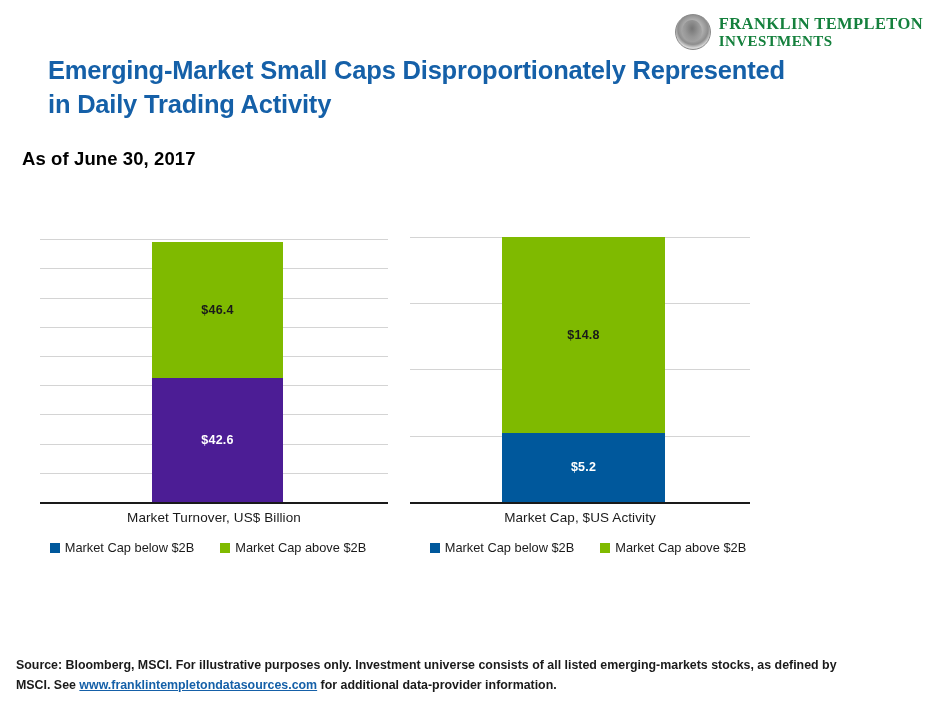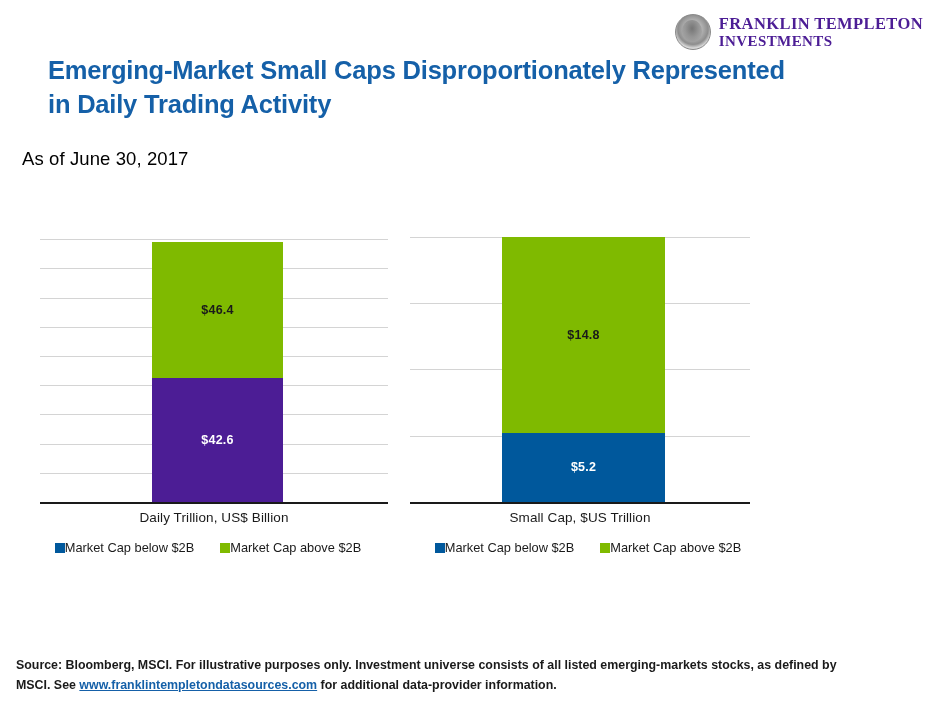--- a/index.html
+++ b/index.html
@@ -38,21 +38,21 @@
     content: "";
     position: absolute;
     left: 6px; top: 5px;
     width: 20px; height: 22px;
     border-radius: 50% 50% 45% 45%;
     background: radial-gradient(ellipse at 50% 38%, #6f6f6f 0%, #8f8f8f 45%, #b4b4b4 100%);
     opacity: .85;
   }
   #logo .wordmark {
     line-height: 1.08;
-    color: #4c1d95;
+    color: #15803d;
     font-family: "Liberation Serif", serif;
     font-weight: 700;
     letter-spacing: .4px;
   }
   #logo .wm1 { font-size: 16.5px; display:block; }
   #logo .wm2 { font-size: 15px; display:block; }
 
   
   #title {
     position: absolute;
@@ -65,21 +65,21 @@
     line-height: 1.32;
     letter-spacing: -0.2px;
     margin-left: 36px;
   }
   #subtitle {
     position: absolute;
     left: 22px;
     top: 148px;
     color: #000000;
     font-size: 18.5px;
-    font-weight: 400;
+    font-weight: 700;
     letter-spacing: .1px;
   }
 
   
   .chart {
     position: absolute;
     top: 210px;
     height: 350px;
   }
   #chart-left  { left: 18px;  width: 380px; }
@@ -133,20 +133,21 @@
     display: flex;
     justify-content: center;
     align-items: center;
     gap: 26px;
     font-size: 12.8px;
     color: #1a1a1a;
   }
   .legend-item {
     display: flex;
     align-items: center;
+    gap: 5px;
     white-space: nowrap;
     justify-content: flex-end;
   }
   .swatch {
     width: 10px;
     height: 10px;
     flex: none;
   }
 
   
@@ -195,21 +196,21 @@
     <div class="bar" style="left: 134px; width: 131px; top: 32.12px; height: 259.88px;">
       <div class="seg seg-top" style="top: 0px; height: 135.488px; background: rgb(127, 186, 0);">
         <span class="seg-label" style="color: rgb(26, 26, 26);">$46.4</span>
       </div>
       <div class="seg seg-bottom" style="top: 135.488px; height: 124.392px; background: #4c1d95;">
         <span class="seg-label" style="color: rgb(255, 255, 255);">$42.6</span>
       </div>
     </div>
     <div class="axis-baseline" style="top: 292px; left: 22px; width: 348px;"></div>
   </div>
-  <div class="axis-title" style="top: 300px; left: 22px; width: 348px;">Daily Trillion, US$ Billion</div>
+  <div class="axis-title" style="top: 300px; left: 22px; width: 348px;">Market Turnover, US$ Billion</div>
   <div class="legend" style="top:330px;">
     <div class="legend-item">
       <span class="swatch" style="background: rgb(0, 88, 156);"></span>
       <span>Market Cap below $2B</span>
     </div>
     <div class="legend-item">
       <span class="swatch" style="background: rgb(127, 186, 0);"></span>
       <span>Market Cap above $2B</span>
     </div>
   </div>
@@ -226,21 +227,21 @@
     <div class="bar" style="left: 104px; width: 163px; top: 26.5455px; height: 265.455px;">
       <div class="seg seg-top" style="top: 0px; height: 196.436px; background: rgb(127, 186, 0);">
         <span class="seg-label" style="color: rgb(26, 26, 26);">$14.8</span>
       </div>
       <div class="seg seg-bottom" style="top: 196.436px; height: 69.0182px; background: rgb(0, 88, 156);">
         <span class="seg-label" style="color: rgb(255, 255, 255);">$5.2</span>
       </div>
     </div>
     <div class="axis-baseline" style="top: 292px; left: 12px; width: 340px;"></div>
   </div>
-  <div class="axis-title" style="top: 300px; left: 12px; width: 340px;">Small Cap, $US Trillion</div>
+  <div class="axis-title" style="top: 300px; left: 12px; width: 340px;">Market Cap, $US Activity</div>
   <div class="legend" style="top:330px;">
     <div class="legend-item">
       <span class="swatch" style="background: rgb(0, 88, 156);"></span>
       <span>Market Cap below $2B</span>
     </div>
     <div class="legend-item">
       <span class="swatch" style="background: rgb(127, 186, 0);"></span>
       <span>Market Cap above $2B</span>
     </div>
   </div>

